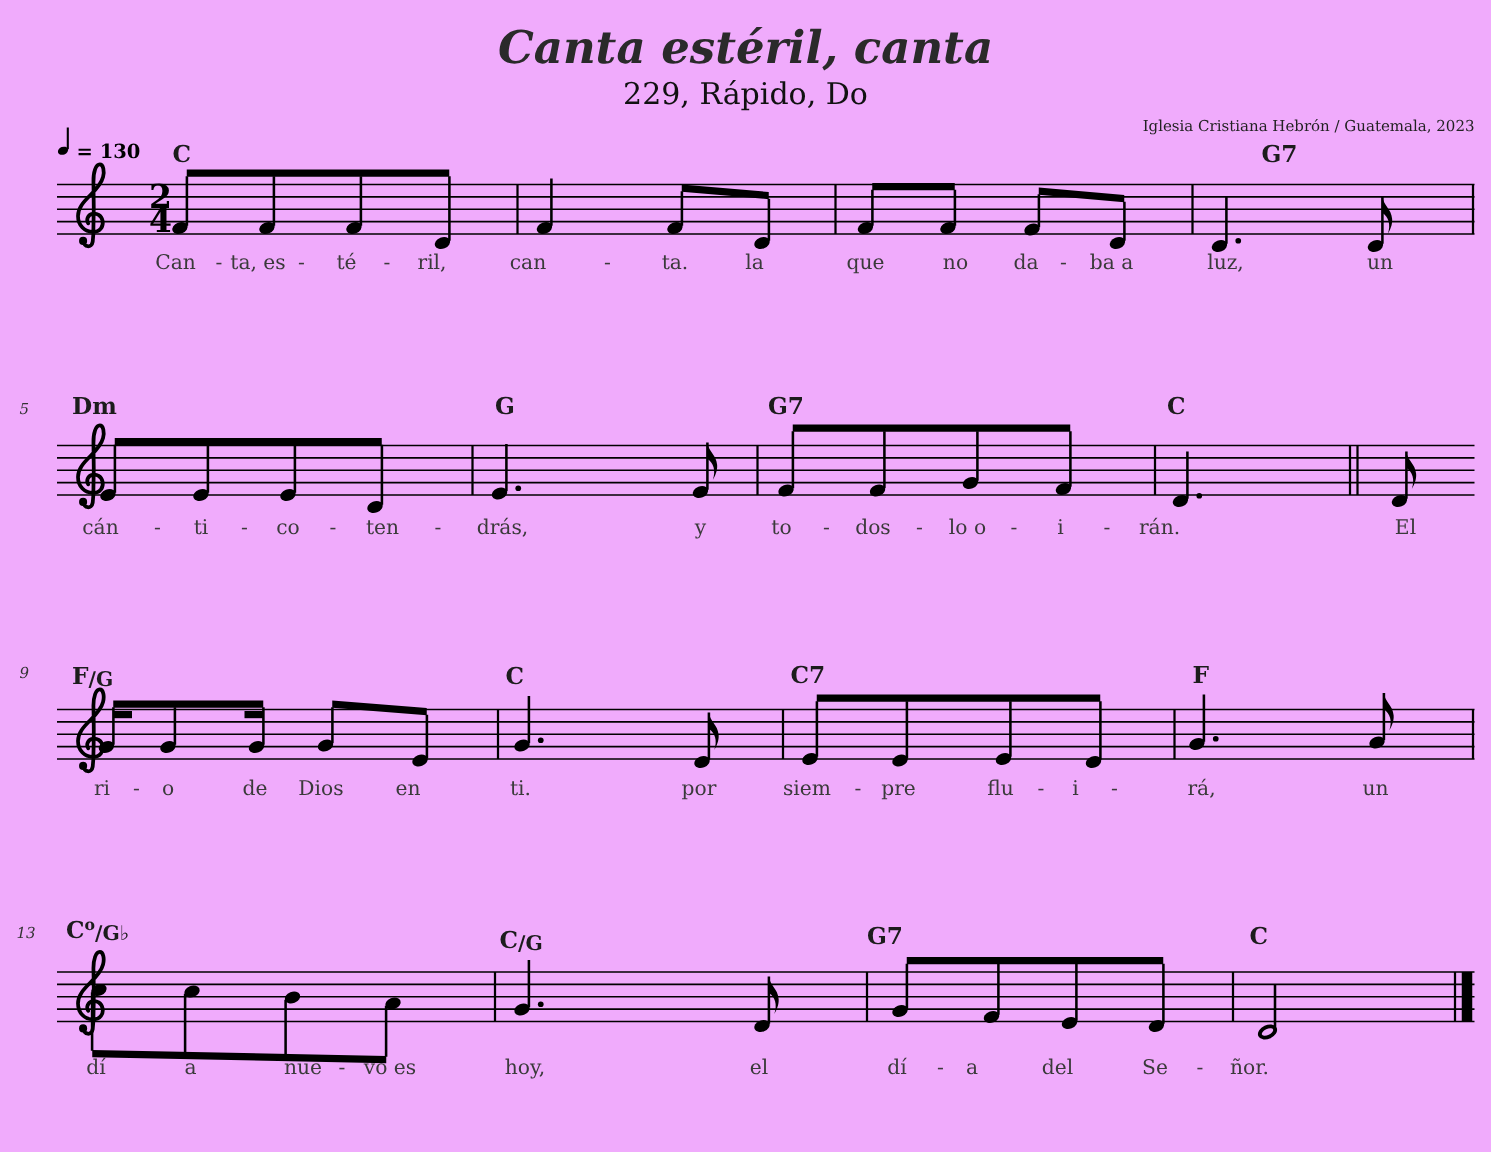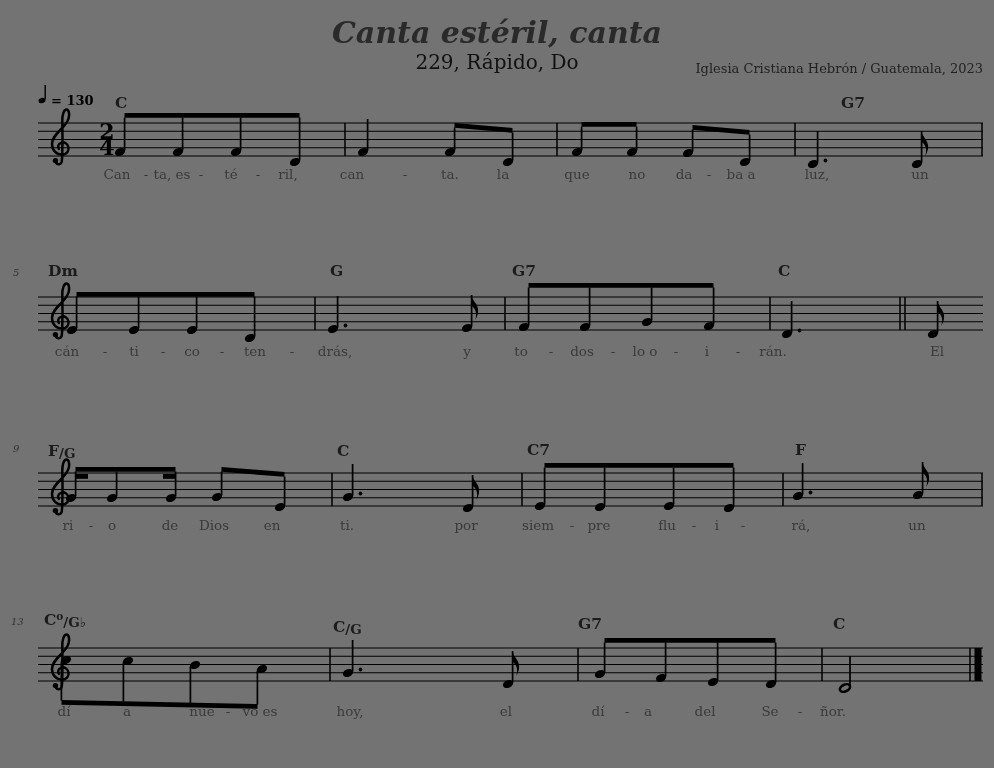--- a/index.html
+++ b/index.html
@@ -1,21 +1,21 @@
 <!DOCTYPE html>
 <html><head>
 <meta charset="utf-8">
 <style>
   html,body{margin:0;padding:0;background:#e8e8e8;}
-  .page{position:relative;width:994px;height:768px;background:#737373;overflow:hidden;
+  .page{position:relative;width:994px;height:768px;background:#f0abfc;overflow:hidden;
         font-family:"DejaVu Serif","Liberation Serif",serif;color:#1f1f1f;}
   .title{position:absolute;top:15px;left:0;width:100%;text-align:center;
          font-size:30px;font-weight:bold;font-style:italic;letter-spacing:0px;color:#2a2a2a;}
   .subtitle{position:absolute;top:50px;left:0;width:100%;text-align:center;font-size:20px;color:#111;}
-  .credit{position:absolute;top:61px;right:11px;font-size:13px;color:#222;}
+  .credit{position:absolute;top:79px;right:11px;font-size:10px;color:#222;}
   svg#score{position:absolute;top:0;left:0;}
   .chord{font-family:"DejaVu Serif","DejaVu Sans",serif;font-weight:bold;fill:#1c1c1c;}
   .lyric{font-family:"DejaVu Serif","Liberation Serif",serif;font-size:13.5px;fill:#3a3a3a;}
   .mnum{font-family:"DejaVu Serif","Liberation Serif",serif;font-size:10px;font-style:italic;fill:#333;}
   .tsig{font-family:"DejaVu Serif","Liberation Serif",serif;font-size:22px;font-weight:bold;fill:#000;}
   .tempo{font-family:"DejaVu Serif","DejaVu Sans",serif;font-size:13px;font-weight:bold;fill:#000;}
 </style>
 </head>
 <body>
 

